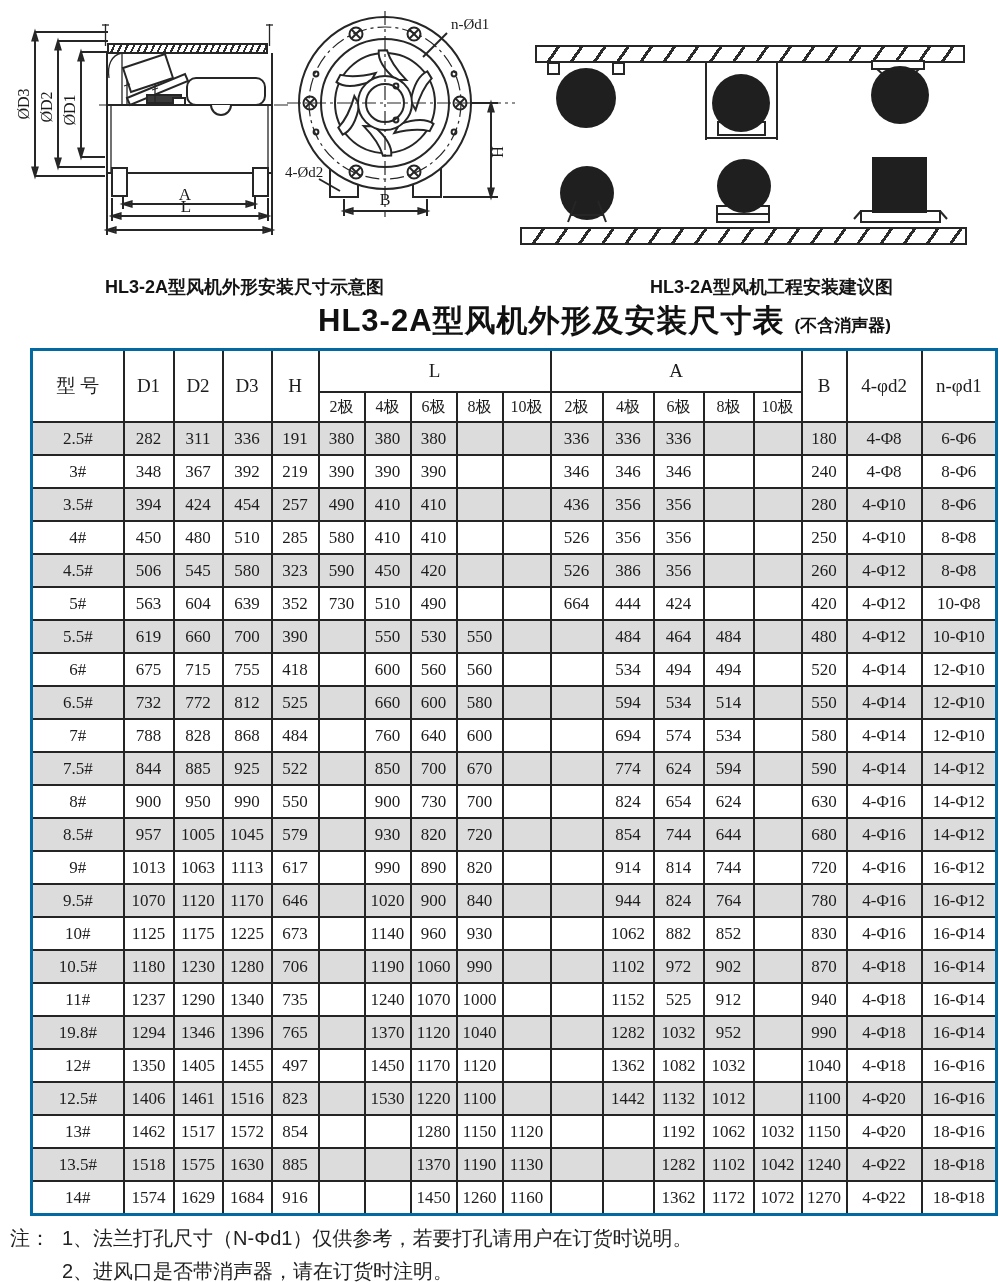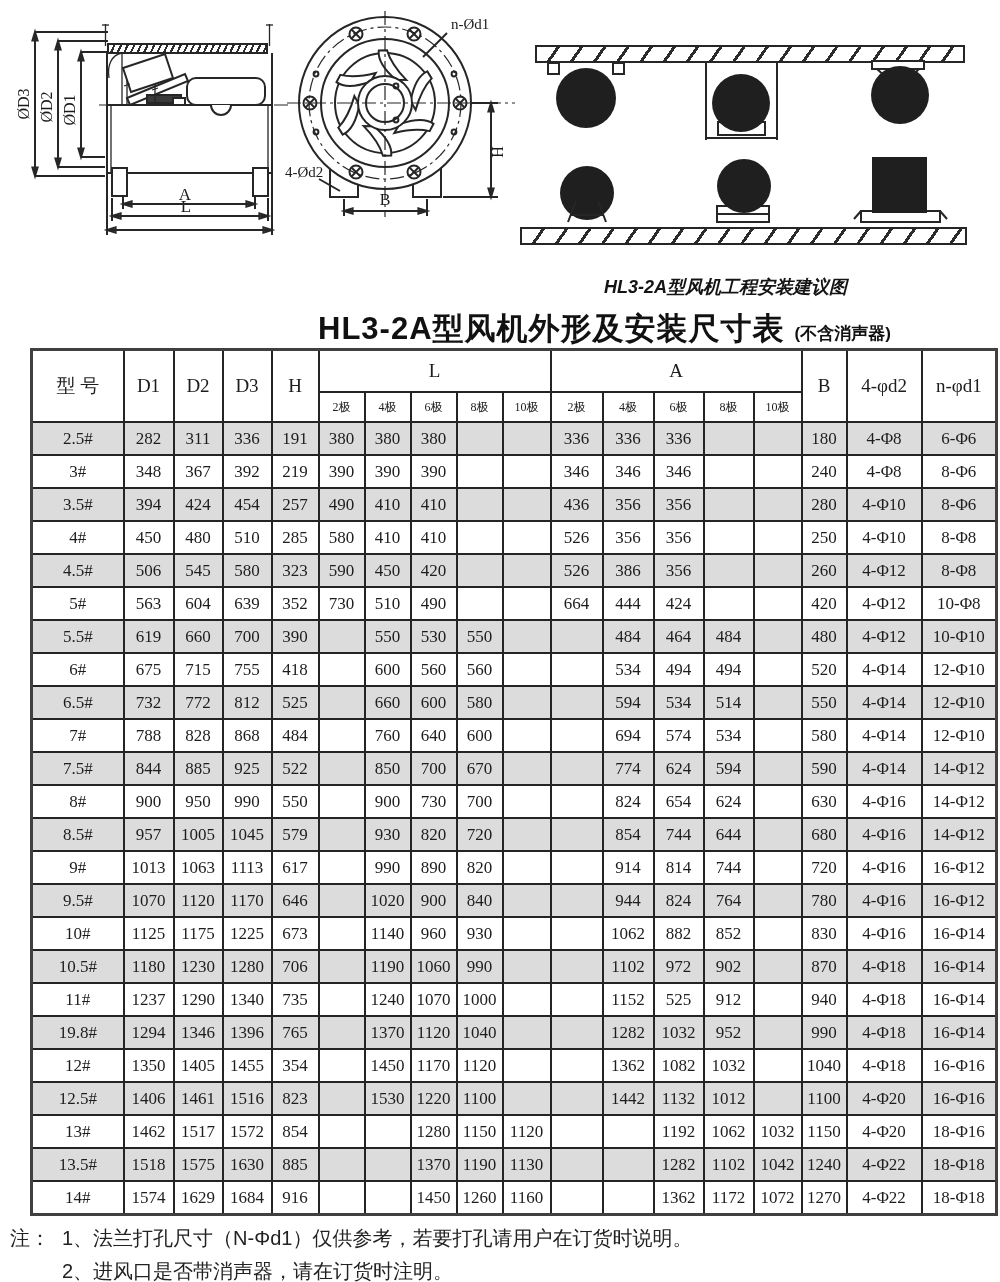--- a/index.html
+++ b/index.html
@@ -27,34 +27,34 @@
   #beam-top    { left:535px; top:45px;  width:426px; height:14px; }
   #beam-bottom { left:520px; top:227px; width:443px; height:14px; }
   #flange-strip{ left:107px; top:43px;  width:157px; height:7px;
                  border:2px solid #262626; background:
                  repeating-linear-gradient(115deg, #ffffff 0 4px, #2b2b2b 4px 6px);
                  position:absolute; }
 
   .caption { position:absolute; top:275px; font-size:18px; font-weight:bold;
              color:#141414; white-space:nowrap; }
   #caption-side    { left:105px; }
-  #caption-install { left:604px;font-style:italic; }
-
-  .title { position:absolute; top:300px; left:318px; white-space:nowrap;margin-top:8px; }
+  #caption-install { left:650px; }
+
+  .title { position:absolute; top:300px; left:318px; white-space:nowrap; }
   .title .main { font-size:31px; font-weight:bold; color:#111; letter-spacing:1px; }
   .title .sub  { font-size:17px; font-weight:bold; color:#111; margin-left:10px; }
 
   table.dims { position:absolute; top:348px; left:30px; width:965px;
                border-collapse:collapse; table-layout:fixed;
-               border:3px solid #404040; font-family:"Liberation Serif", serif; }
+               border:3px solid #0369a1; font-family:"Liberation Serif", serif; }
   .dims th, .dims td { border:2px solid #242424; text-align:center;
                vertical-align:middle; padding:0; color:#1d1d1d;
                overflow:hidden; white-space:nowrap; }
   .dims thead tr.h1 th { height:40px; font-size:19px; font-weight:normal; }
-  .dims thead tr.h2 th { height:28px; font-size:12px; font-weight:normal; }
+  .dims thead tr.h2 th { height:28px; font-size:16px; font-weight:normal; }
   .dims thead th.model-h { font-size:18px; }
   .dims tbody td { height:31px; font-size:17px; }
   .dims tbody tr.alt td { background:#dcdcdc; }
 
   .notes { position:absolute; top:1222px; left:10px; display:flex;
            font-size:20px; color:#222; }
   .notes .prefix { flex:none; margin-right:12px; }
   .notes .note-line { line-height:33px; white-space:nowrap; }
 </style>
 </head>
@@ -240,20 +240,21 @@
     <rect x="197" y="201" width="52" height="16" class="fw"></rect>
     <line x1="197" y1="209" x2="249" y2="209"></line>
     <circle cx="224" cy="181" r="27" class="fb"></circle>
 
     <rect x="341" y="206" width="79" height="11" class="fw"></rect>
     <line x1="341" y1="206" x2="334" y2="214"></line>
     <line x1="420" y1="206" x2="427" y2="214"></line>
     <rect x="352" y="152" width="55" height="56" class="fb"></rect>
   </svg>
 
+  <div id="caption-side" class="caption">HL3-2A型风机外形安装尺寸示意图</div>
   <div id="caption-install" class="caption">HL3-2A型风机工程安装建议图</div>
 
   <div class="title">
     <span class="main">HL3-2A型风机外形及安装尺寸表</span><span class="sub">(不含消声器)</span>
   </div>
 
   <table class="dims">
     <colgroup>
       <col style="width:92px">
         <col style="width:50px">
@@ -679,21 +680,21 @@
           <td></td>
           <td>990</td>
           <td>4-Φ18</td>
           <td>16-Φ14</td>
         </tr>
         <tr>
           <td>12#</td>
           <td>1350</td>
           <td>1405</td>
           <td>1455</td>
-          <td>354</td>
+          <td>497</td>
           <td></td>
           <td>1450</td>
           <td>1170</td>
           <td>1120</td>
           <td></td>
           <td></td>
           <td>1362</td>
           <td>1082</td>
           <td>1032</td>
           <td></td>

